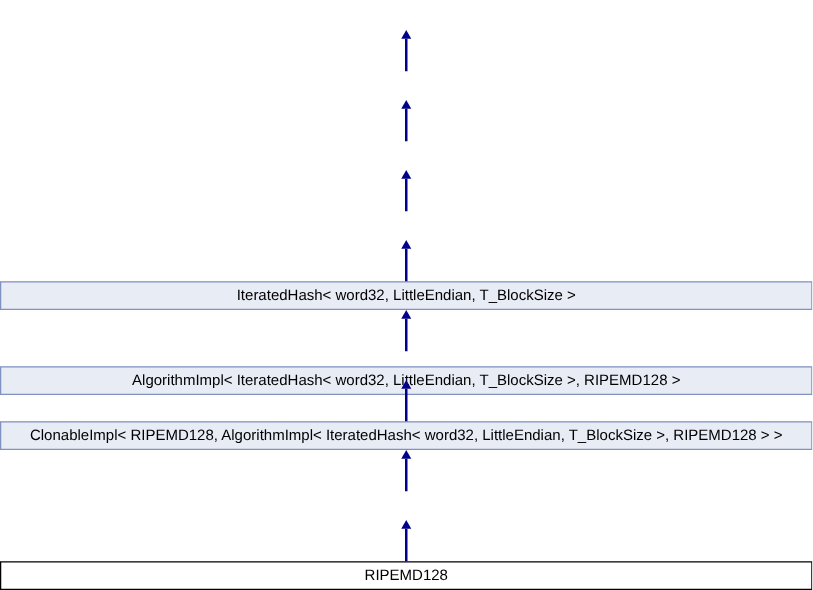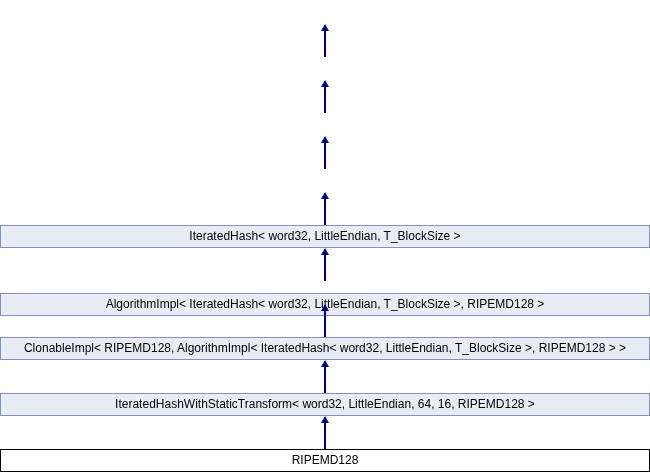--- a/index.html
+++ b/index.html
@@ -83,21 +83,20 @@
     <div class="node" style="top: 281px; margin-top: 12px;">AlgorithmImpl&lt; IteratedHash&lt; word32, LittleEndian, T_BlockSize &gt;, RIPEMD128 &gt;</div>
     <div class="arrow" style="top: 248px; left: 320px;">
       <div class="head"></div>
       <div class="shaft"></div>
     </div>
     <div class="node" style="top: 337px;">ClonableImpl&lt; RIPEMD128, AlgorithmImpl&lt; IteratedHash&lt; word32, LittleEndian, T_BlockSize &gt;, RIPEMD128 &gt; &gt;</div>
     <div class="arrow" style="top: 304px; left: 320px;">
       <div class="head"></div>
       <div class="shaft"></div>
     </div>
-    <div class="node" style="top: 393px;">IteratedHashWithStaticTransform&lt; word32, LittleEndian, 64, 16, RIPEMD128 &gt;</div>
     <div class="arrow" style="top: 360px; left: 320px;">
       <div class="head"></div>
       <div class="shaft"></div>
     </div>
     <div class="node current" style="top: 449px;">RIPEMD128</div>
     <div class="arrow" style="top: 416px; left: 320px;">
       <div class="head"></div>
       <div class="shaft"></div>
     </div>
   </div>

